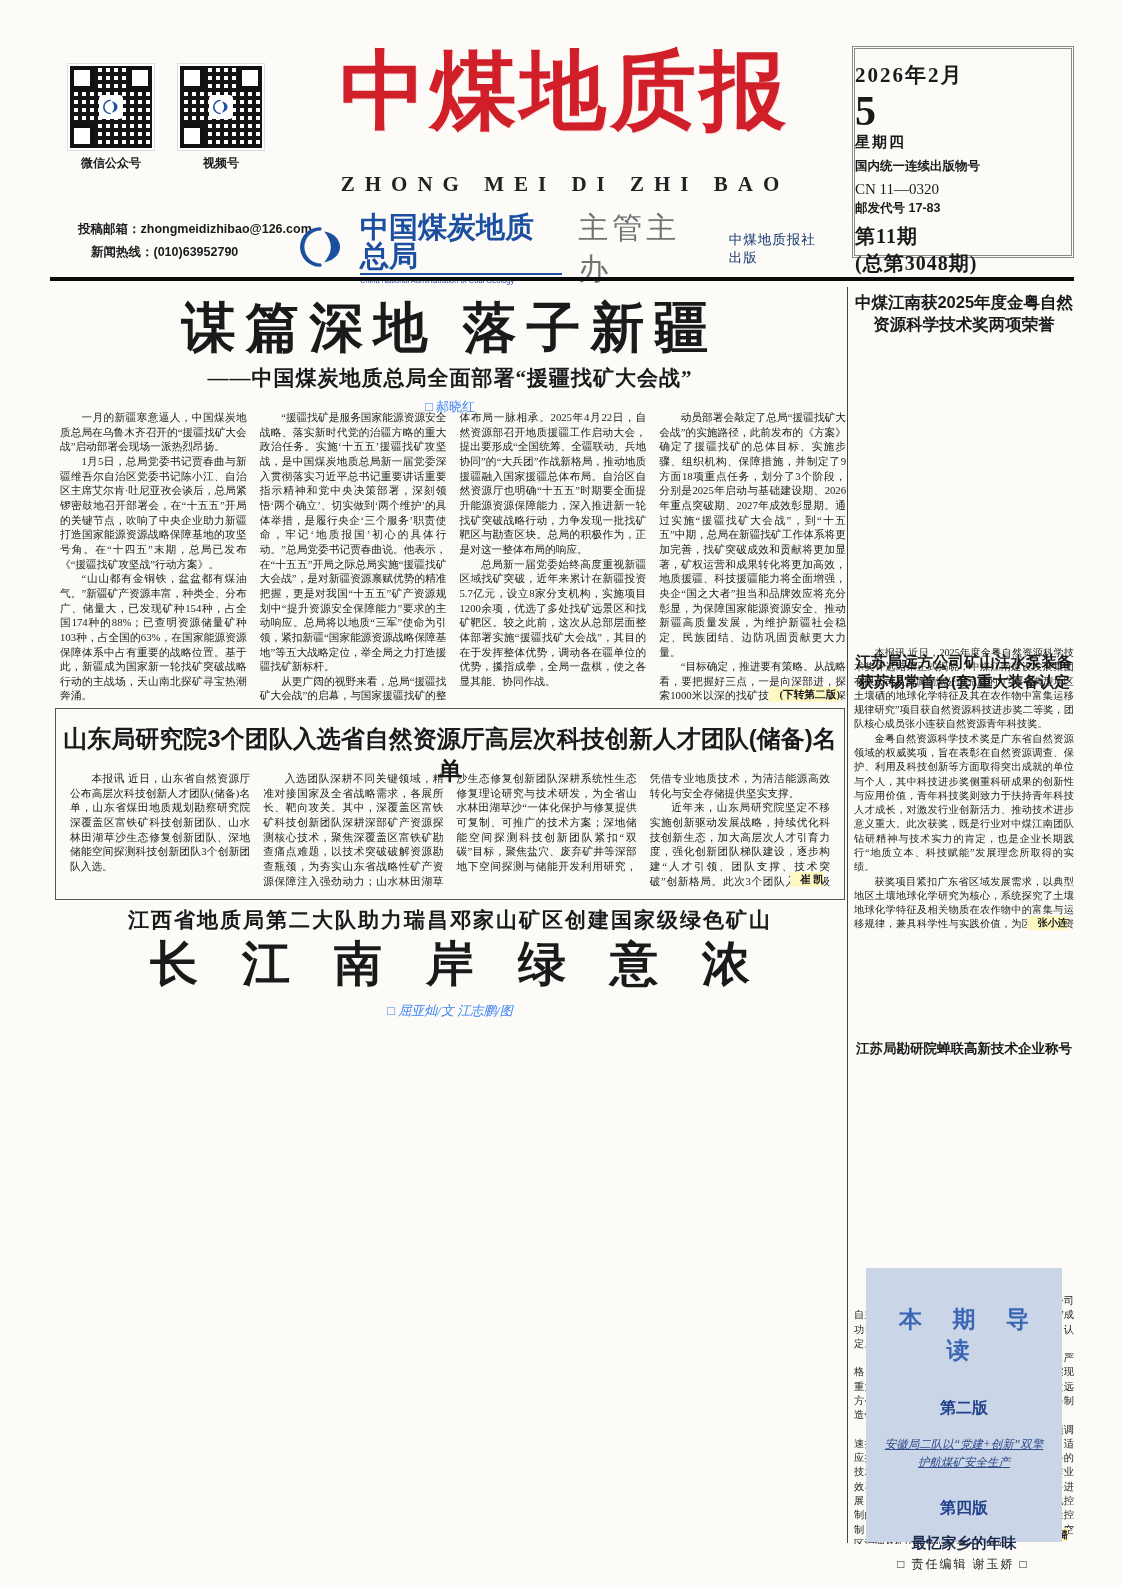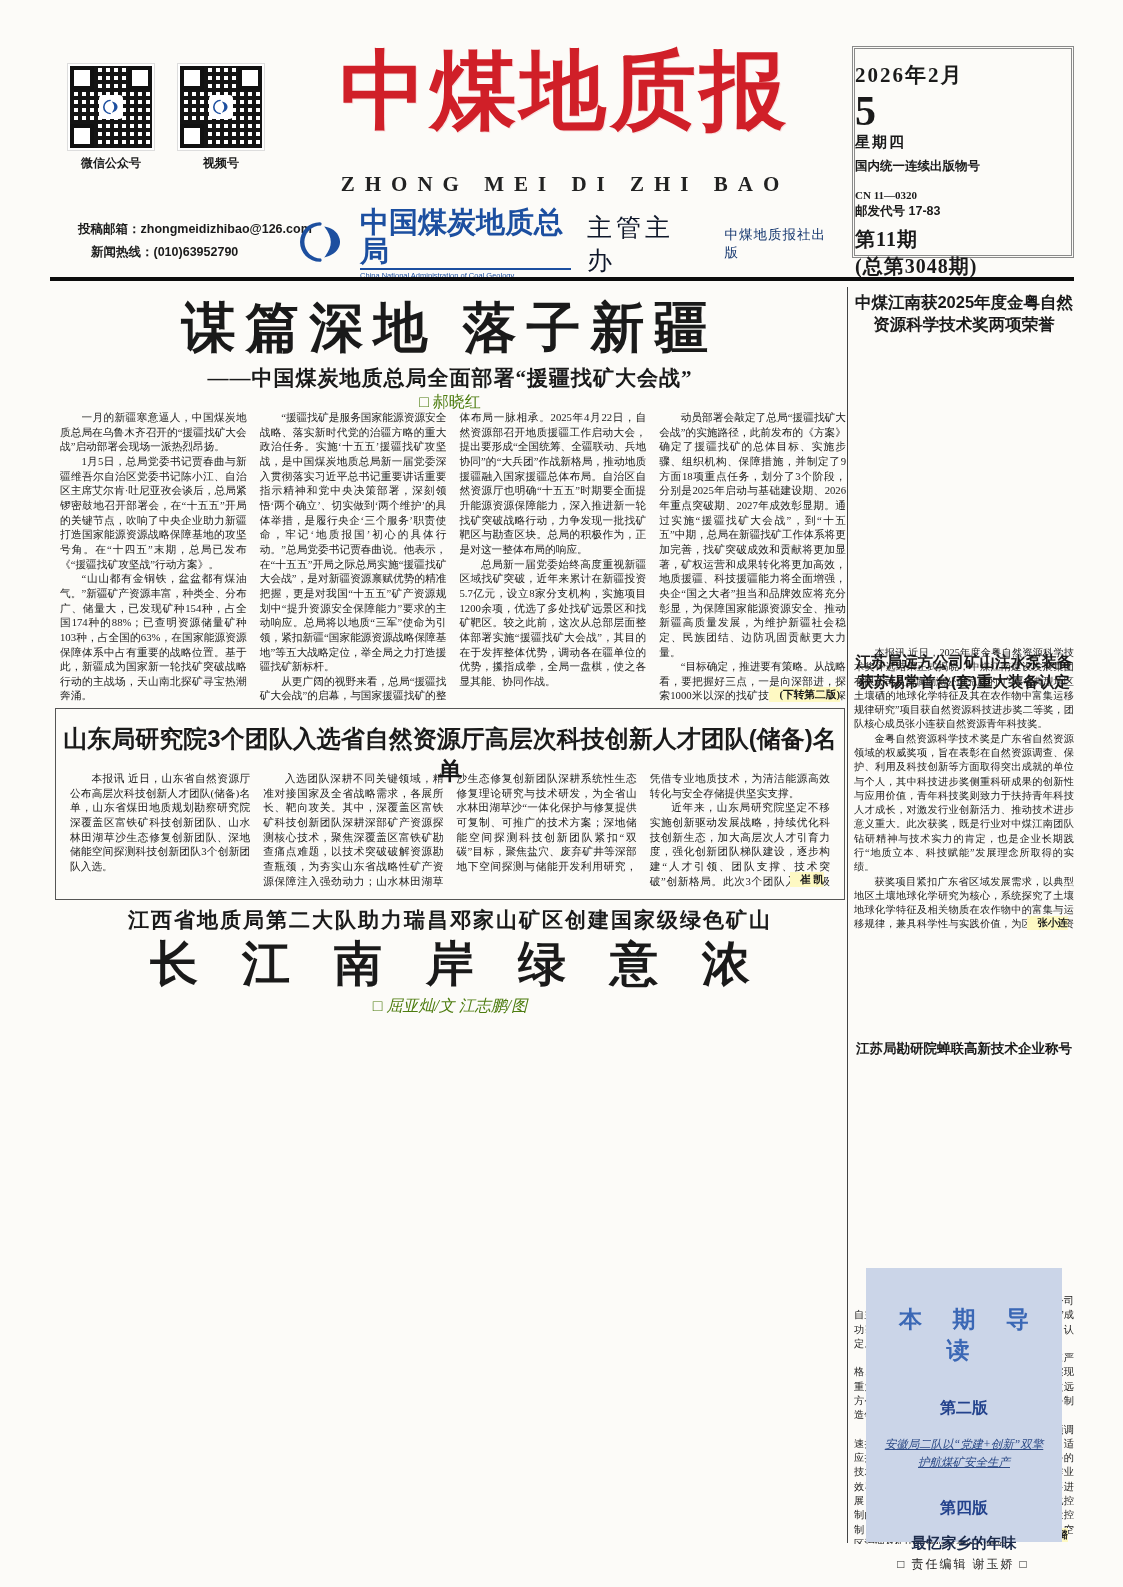--- a/index.html
+++ b/index.html
@@ -23,36 +23,36 @@
             font-family:"Liberation Sans","DejaVu Sans",sans-serif;}
   .contact{font-size:12.5px;font-weight:bold;line-height:1.8;font-family:"Liberation Sans","DejaVu Sans",sans-serif;}
   .masthead{font-size:86px;font-weight:900;color:#d01f28;letter-spacing:4px;text-align:center;
             line-height:1.1;text-shadow:1px 1px 0 #e4747b33;}
   .pinyin{font-size:21px;font-weight:bold;letter-spacing:10px;text-align:center;color:#222;}
   .pubrow{display:flex;align-items:center;justify-content:center;gap:16px;}
   .org-name{font-size:29px;font-weight:900;color:#1c4fa0;letter-spacing:0px;line-height:1;
             font-family:"Liberation Sans","DejaVu Sans",sans-serif;}
   .org-en{font-size:7.5px;color:#1c4fa0;font-family:"Liberation Sans","DejaVu Sans",sans-serif;
           border-top:2px solid #1c4fa0;margin-top:2px;padding-top:1px;}
-  .role{font-size:25px;color:#0f172a;letter-spacing:4px;}
+  .role{font-size:30px;color:#737373;letter-spacing:4px;}
   .issuer{font-size:13.5px;color:#14366e;margin-left:16px;letter-spacing:1px;}
   .issue-box{border:3px double #8a8a8a;text-align:left;padding-top:12px;box-sizing:border-box;background:#fcfbf8;}
   .ib-ym{font-size:21px;font-weight:bold;letter-spacing:2px;}
   .ib-day{font-size:42px;font-weight:900;line-height:1.05;}
   .ib-wd{font-size:15px;font-weight:bold;letter-spacing:2px;font-family:"Liberation Sans","DejaVu Sans",sans-serif;}
   .ib-sm{font-size:12.5px;font-weight:bold;margin-top:6px;font-family:"Liberation Sans","DejaVu Sans",sans-serif;}
-  .ib-cn{font-size:11px;margin-top:14px;font-weight:bold;}
+  .ib-cn{font-size:15px;margin-top:6px;}
   .ib-issue{font-size:20px;font-weight:bold;margin-top:6px;letter-spacing:1px;}
   .rule{background:#0c0c0c;}
   .vline{background:#444;width:1px;}
   
   .lead-h{font-size:54px;font-weight:900;letter-spacing:10px;text-align:center;
           font-family:"Liberation Sans","DejaVu Sans",sans-serif;}
   .lead-sub{font-size:21px;font-weight:bold;text-align:center;letter-spacing:1px;}
-  .byline{font-size:16px;text-align:center;color:#4d7c0f;}
+  .byline{font-size:13px;text-align:center;color:#3b82f6;margin-top:6px;}
   .small-body{font-size:10.7px;line-height:1.37;}
   
   .ra-h{font-weight:900;text-align:center;font-family:"Liberation Sans","DejaVu Sans",sans-serif;line-height:1.32;}
   .ra-body{font-size:10.2px;line-height:1.4;}
   
   .mid-box{border:1px solid #555;box-sizing:border-box;background:#fcfbf8;}
   .mid-h{font-size:24px;font-weight:900;text-align:center;letter-spacing:0px;
          font-family:"Liberation Sans","DejaVu Sans",sans-serif;}
   
   .kicker{font-size:21px;font-weight:600;text-align:center;letter-spacing:2px;

